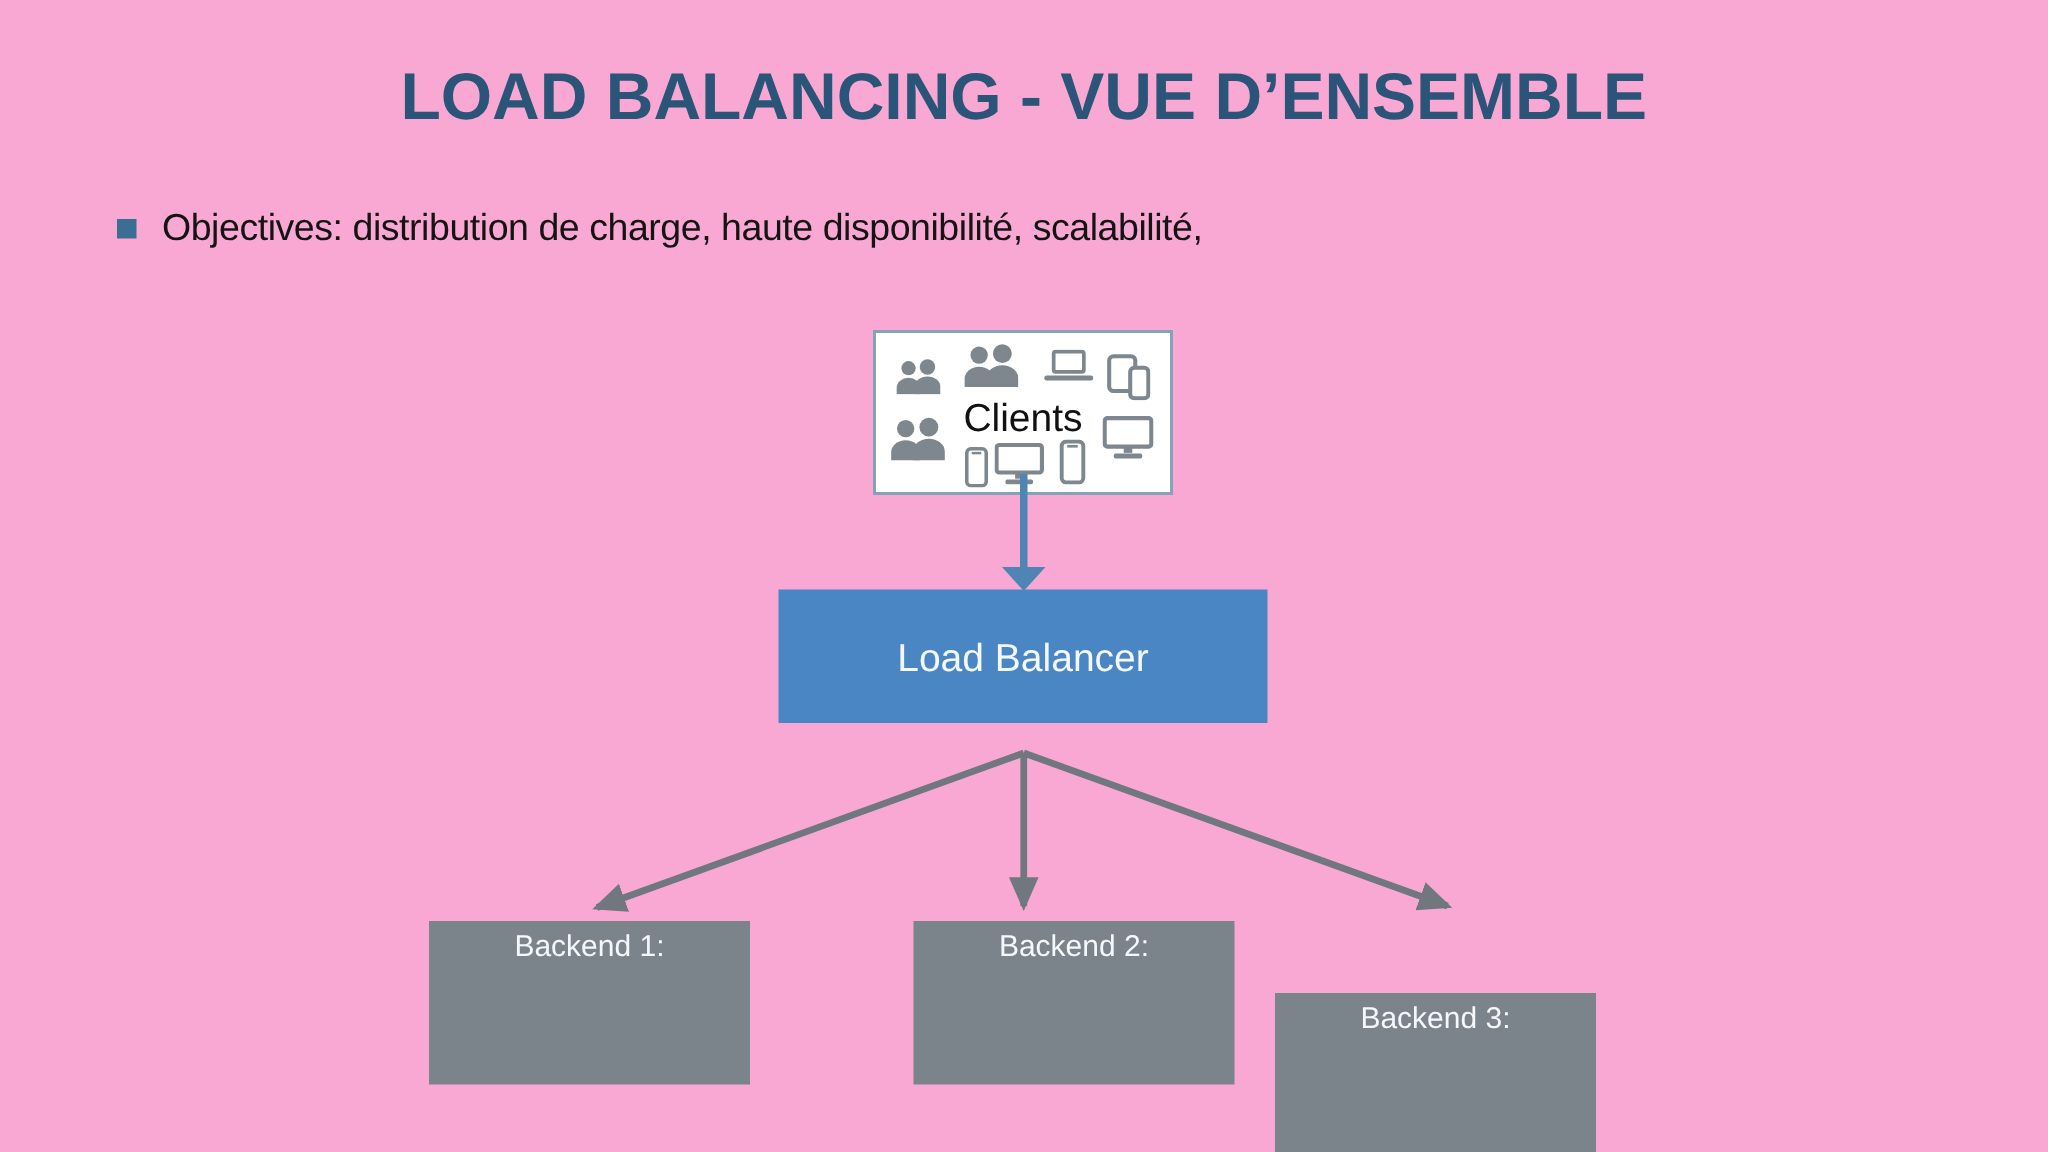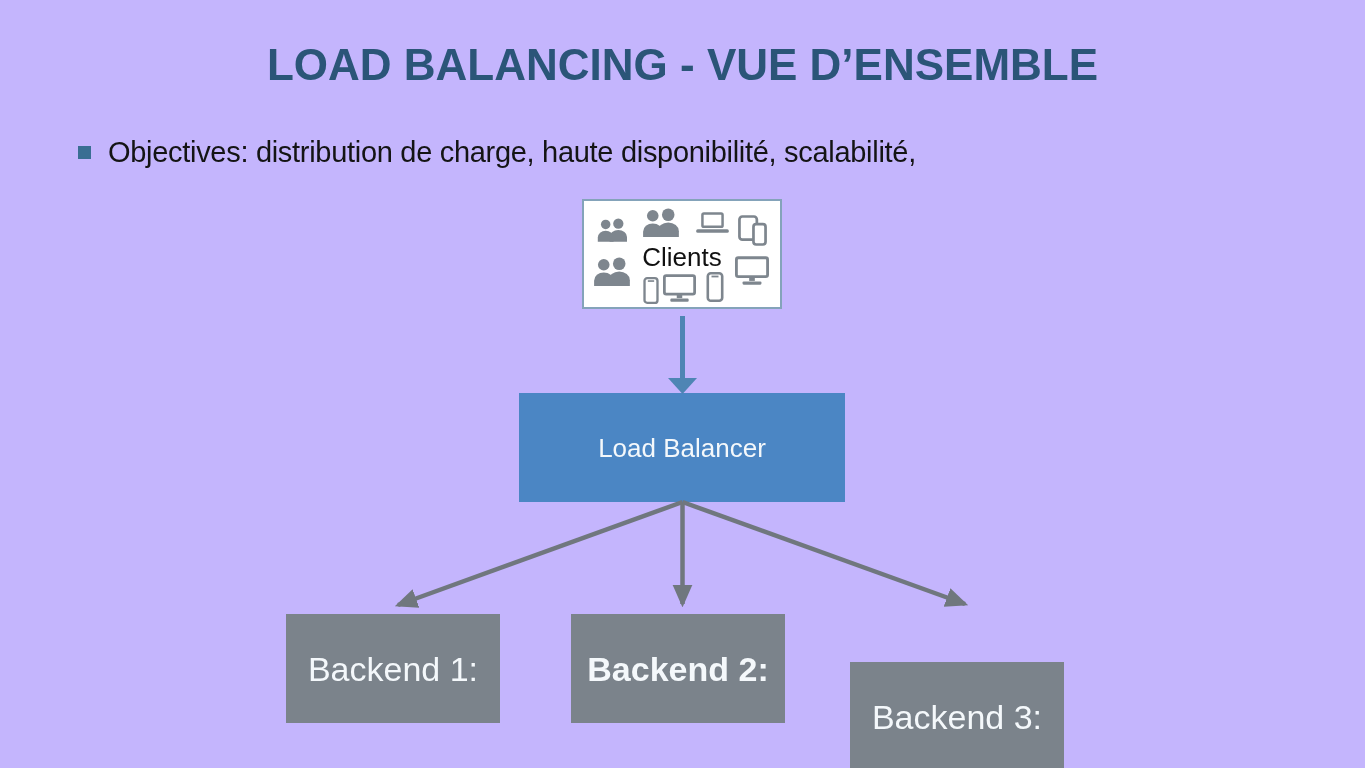--- a/index.html
+++ b/index.html
@@ -1,67 +1,67 @@
 <!DOCTYPE html>
 <html><head>
 <meta charset="utf-8">
 <style>
   * { margin:0; padding:0; box-sizing:border-box; }
   html,body { background:#ffffff; }
   body { font-family:"Liberation Sans", sans-serif; }
 
   .stage {
     position:relative; width:1365px; height:768px;
-    background:#c4b5fd; overflow:hidden;
+    background:#f9a8d4; overflow:hidden;
   }
 
   
   .slide-title {
     position:absolute; top:40px; left:0; width:100%;
     text-align:center; font-size:44px; font-weight:bold;
     color:#2b5578; letter-spacing:0px;
   }
 
   
   .bullet-row { position:absolute; left:78px; top:132px; display:flex; align-items:flex-start; }
   .bullet-marker {
     flex:none; width:13px; height:13px; background:#3a6e93; margin-top:14px; margin-right:17px;
   }
-  .bullet-text { font-size:29px; line-height:41px; color:#141414; letter-spacing:-0.3px; }
+  .bullet-text { font-size:25px; line-height:41px; color:#141414; letter-spacing:-0.3px; }
   .bullet-text span { display:block; }
 
   
   .clients-box {
-    position:absolute; left:582px; top:199px; width:200px; height:110px;
+    position:absolute; left:582px; top:220px; width:200px; height:110px;
     background:#ffffff; border:2px solid #84a3ba;
   }
   .clients-label {
     position:absolute; left:0; top:41px; width:100%; text-align:center;
     font-size:26px; color:#111111;
   }
   .cicon { position:absolute; color:#7e868e; line-height:0; }
   .cicon svg { display:block; }
 
   
   .lb-box {
-    position:absolute; left:519px; top:393px; width:326px; height:109px;
+    position:absolute; left:519px; top:393px; width:326px; height:89px;
     background:#4b86c4; color:#f4f8fb;
     display:flex; flex-direction:column; justify-content:center;
     text-align:center; font-size:26px; line-height:34px;
   }
 
   
   .backend-box {
     position:absolute; top:614px; width:214px; height:109px;
     background:#7b838b; color:#f4f8fb;
-    display:flex; flex-direction:column; justify-content:center;
-    text-align:center; font-size:34px; line-height:34px;
+    display:flex; flex-direction:row; justify-content:center;
+    text-align:center; font-size:20px; line-height:34px;
   }
   .backend-1 { left:286px; }
-  .backend-2 { left:571px;font-weight:bold; }
+  .backend-2 { left:609px; }
   .backend-3 { left:850px;margin-top:48px; }
 
   
   .arrows {
     position:absolute; left:0; top:0; width:1365px; height:768px;
     pointer-events:none;
   }
 </style>
 </head>
 <body>

